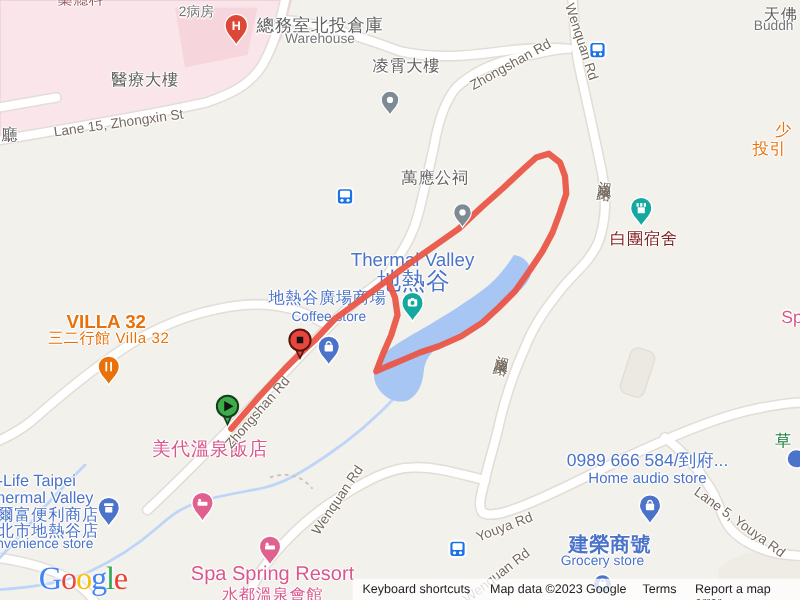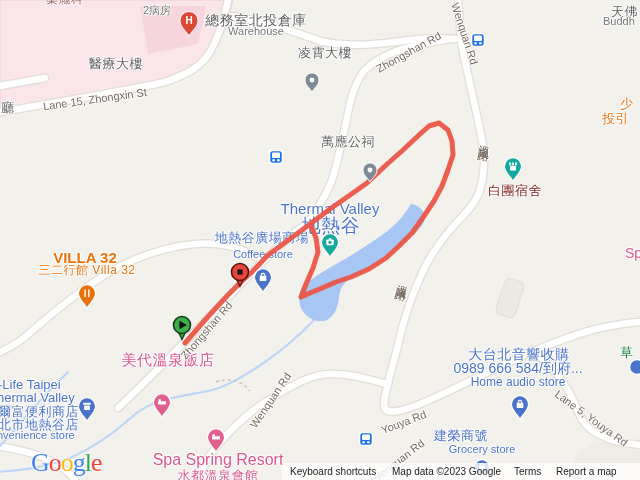--- a/index.html
+++ b/index.html
@@ -90,24 +90,23 @@
   <div class="lbl orange ctr" style="left:85px;top:250px;font-size:15px;font-weight:bold;">VILLA 32</div>
   <div class="lbl orange cjk ctr" style="left:87px;top:264px;font-size:12px;">三二行館 Villa 32</div>
   <div class="lbl pink cjk ctr" style="left:168px;top:352px;font-size:15px;">美代溫泉飯店</div>
   <div class="lbl blue" style="left:-2px;top:378px;font-size:13px;">-Life Taipei</div>
   <div class="lbl blue" style="left:-3px;top:391px;font-size:13px;">hermal Valley</div>
   <div class="lbl blue cjk" style="left:-2px;top:405px;font-size:13px;">爾富便利商店</div>
   <div class="lbl blue cjk" style="left:-2px;top:418px;font-size:13px;">北市地熱谷店</div>
   <div class="lbl blue" style="left:-3px;top:430px;font-size:11px;">nvenience store</div>
   <div class="lbl pink ctr" style="left:218px;top:452px;font-size:16px;">Spa Spring Resort</div>
   <div class="lbl pink cjk ctr" style="left:218px;top:469px;font-size:13px;">水都溫泉會館</div>
-  <div class="lbl blue cjk ctr" style="left:519px;top:347px;font-size:14px;">大台北音響收購</div>
   <div class="lbl blue ctr" style="left:518px;top:361px;font-size:14px;">0989 666 584/到府...</div>
   <div class="lbl blue ctr" style="left:518px;top:376px;font-size:12px;">Home audio store</div>
-  <div class="lbl blue cjk ctr" style="left:461px;top:429px;font-size:13px;">建榮商號</div>
+  <div class="lbl blue cjk ctr" style="left:488px;top:429px;font-size:16px;font-weight:bold;">建榮商號</div>
   <div class="lbl blue ctr" style="left:482px;top:444px;font-size:11px;">Grocery store</div>
   <div class="lbl orange cjk" style="left:620px;top:97px;font-size:13px;">少</div>
   <div class="lbl orange cjk" style="left:602px;top:112px;font-size:13px;">投引</div>
   <div class="lbl pink" style="left:625px;top:246px;font-size:14px;">Sp</div>
   <div class="lbl gray cjk" style="left:611px;top:5px;font-size:13px;">天佛</div>
   <div class="lbl gray-s" style="left:603px;top:16px;">Buddh</div>
   <div class="lbl green cjk" style="left:620px;top:346px;font-size:13px;">草</div>
   <div class="lbl gray cjk" style="left:1px;top:101px;font-size:13px;">廳</div>
 
   <div class="lbl road ctr" style="left:95px;top:94px;transform:translateX(-50%) rotate(-8deg);">Lane 15, Zhongxin St</div>

